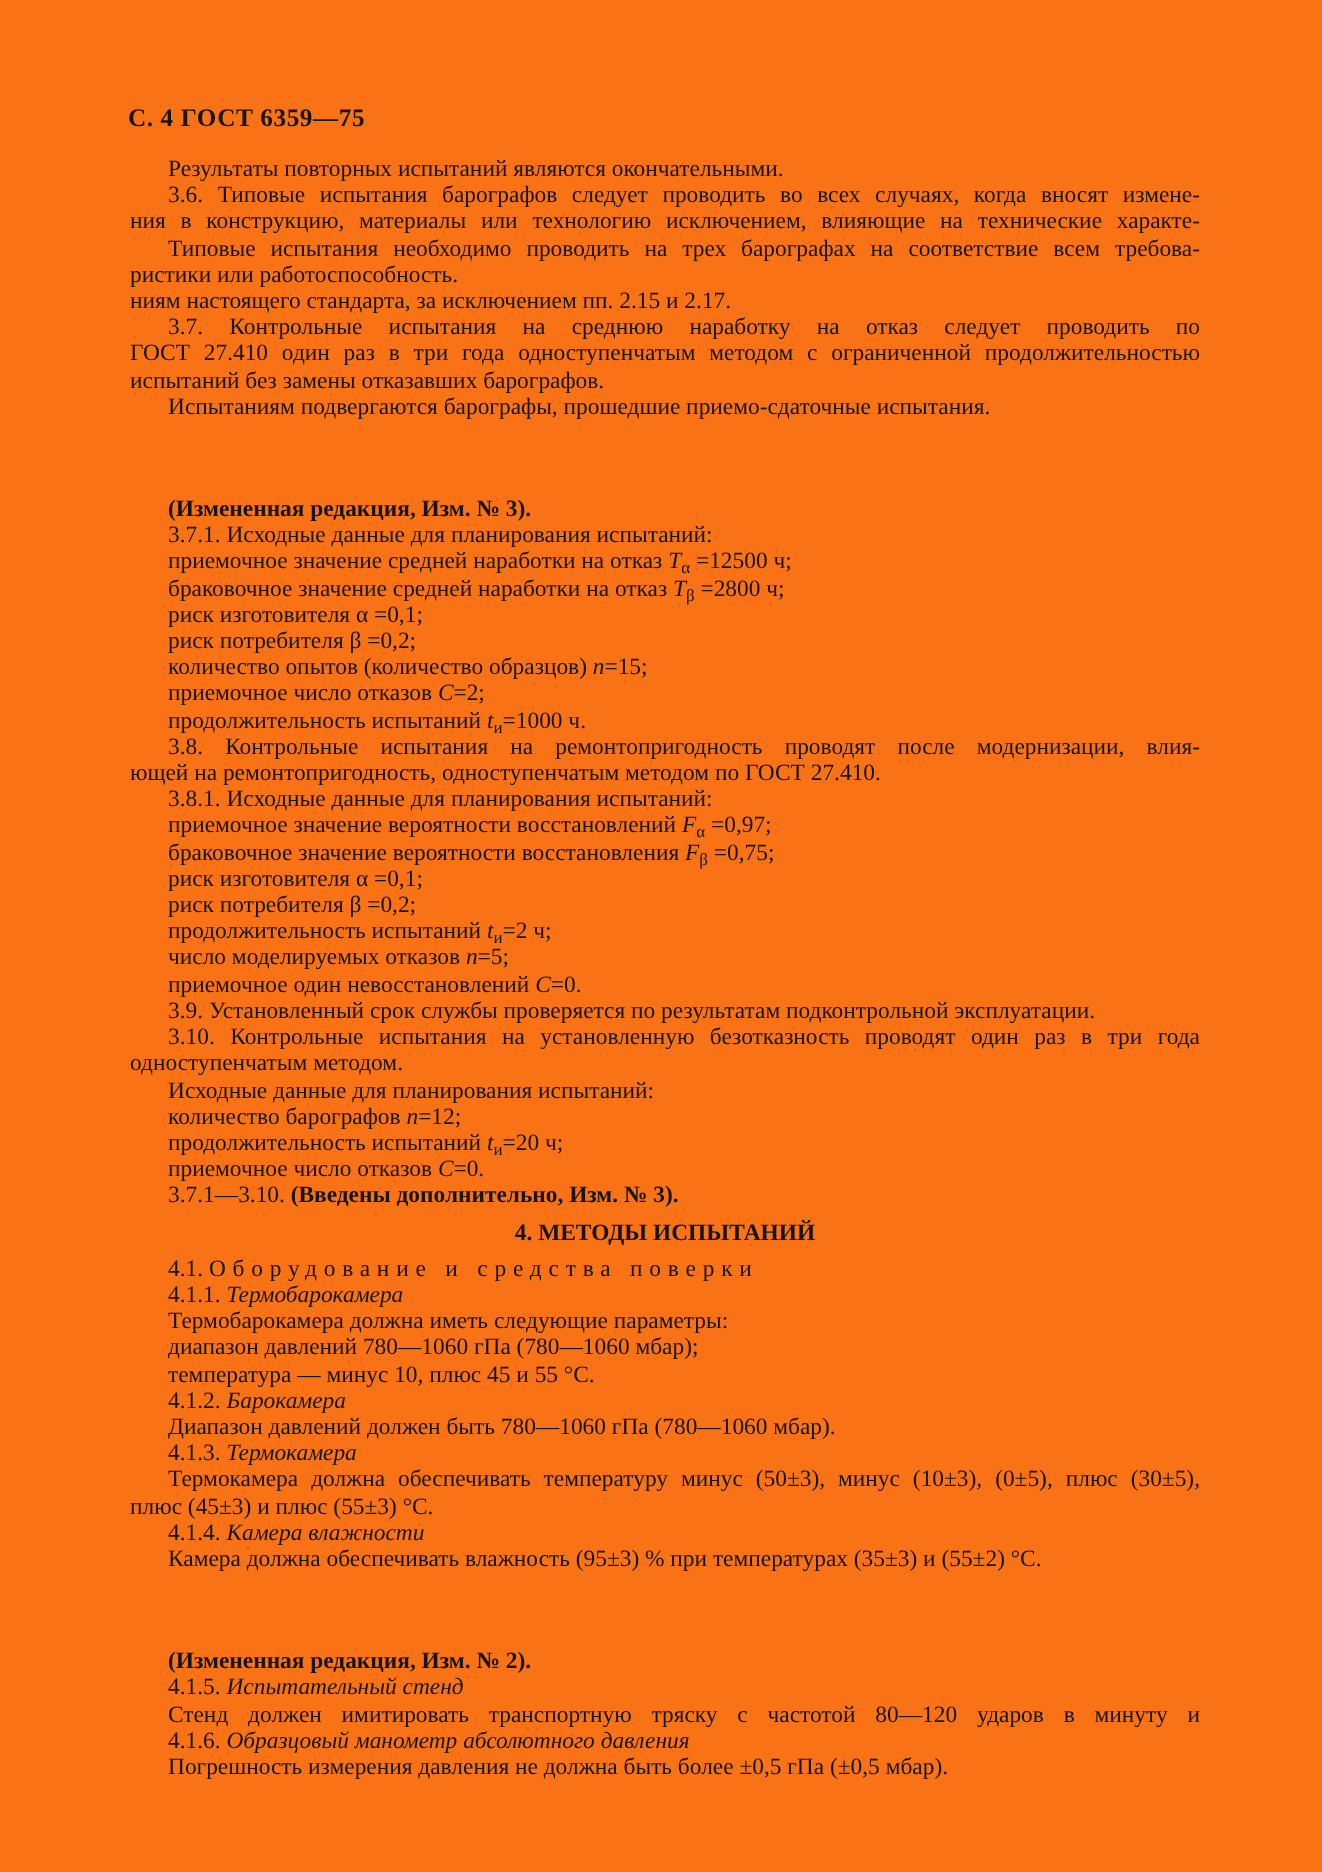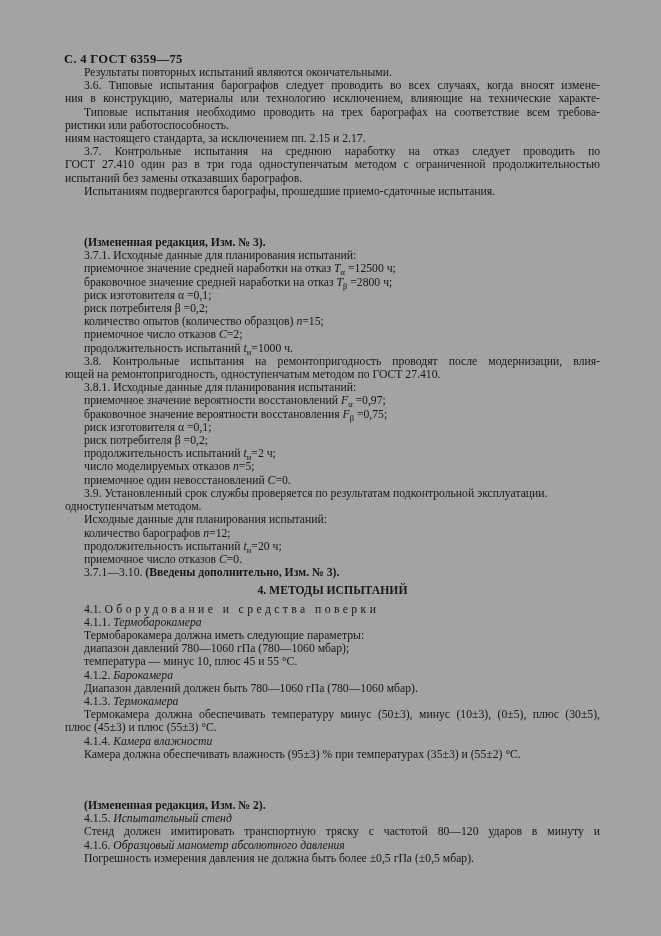--- a/index.html
+++ b/index.html
@@ -1,25 +1,25 @@
 <!DOCTYPE html>
 <html><head>
 <meta charset="utf-8">
 <style>
   html,body{margin:0;padding:0;background:#e8e8e8;}
   .page{
-    position:relative;width:661px;height:936px;background:#a3a3a3;overflow:hidden;
+    position:relative;width:661px;height:936px;background:#f97316;overflow:hidden;
     font-family:"Liberation Serif","DejaVu Serif",serif;color:#161616;
   }
   .header{
     position:absolute;left:64px;top:52px;
     font-weight:bold;font-size:12.6px;letter-spacing:.3px;white-space:nowrap;
   }
   .docbody{
-    position:absolute;left:65px;top:66px;width:535px;
+    position:absolute;left:65px;top:78px;width:535px;
     font-size:11.7px;line-height:13.2px;
   }
   .ln{text-align:left;}
   .ln.j{text-align:justify;text-align-last:justify;}
   .ln.ind{text-indent:19px;}
   .ln.b{font-weight:bold;margin-top:38px;}
   .ln.ctr{text-align-last:center;font-weight:bold;margin:5px 0;text-indent:0;}
   .it{font-style:italic;}
   .bd{font-weight:bold;}
   .spaced{letter-spacing:3.4px;}
@@ -54,20 +54,21 @@
       <div class="ln"><span>ющей на ремонтопригодность, одноступенчатым методом по ГОСТ 27.410.</span></div>
       <div class="ln ind"><span>3.8.1. Исходные данные для планирования испытаний:</span></div>
       <div class="ln ind"><span>приемочное значение вероятности восстановлений </span><span class="it">F</span><sub>α</sub><span> =0,97;</span></div>
       <div class="ln ind"><span>браковочное значение вероятности восстановления </span><span class="it">F</span><sub>β</sub><span> =0,75;</span></div>
       <div class="ln ind"><span>риск изготовителя α =0,1;</span></div>
       <div class="ln ind"><span>риск потребителя β =0,2;</span></div>
       <div class="ln ind"><span>продолжительность испытаний </span><span class="it">t</span><sub>и</sub><span>=2 ч;</span></div>
       <div class="ln ind"><span>число моделируемых отказов </span><span class="it">n</span><span>=5;</span></div>
       <div class="ln ind"><span>приемочное один невосстановлений </span><span class="it">C</span><span>=0.</span></div>
       <div class="ln ind"><span>3.9. Установленный срок службы проверяется по результатам подконтрольной эксплуатации.</span></div>
+      <div class="ln ind j"><span>3.10. Контрольные испытания на установленную безотказность проводят один раз в три года</span></div>
       <div class="ln"><span>одноступенчатым методом.</span></div>
       <div class="ln ind"><span>Исходные данные для планирования испытаний:</span></div>
       <div class="ln ind"><span>количество барографов </span><span class="it">n</span><span>=12;</span></div>
       <div class="ln ind"><span>продолжительность испытаний </span><span class="it">t</span><sub>и</sub><span>=20 ч;</span></div>
       <div class="ln ind"><span>приемочное число отказов </span><span class="it">C</span><span>=0.</span></div>
       <div class="ln ind"><span>3.7.1—3.10. </span><span class="bd">(Введены дополнительно, Изм. № 3).</span></div>
       <div class="ln ctr"><span>4. МЕТОДЫ ИСПЫТАНИЙ</span></div>
       <div class="ln ind"><span>4.1. </span><span class="spaced">Оборудование и средства поверки</span></div>
       <div class="ln ind"><span>4.1.1. </span><span class="it">Термобарокамера</span></div>
       <div class="ln ind"><span>Термобарокамера должна иметь следующие параметры:</span></div>

